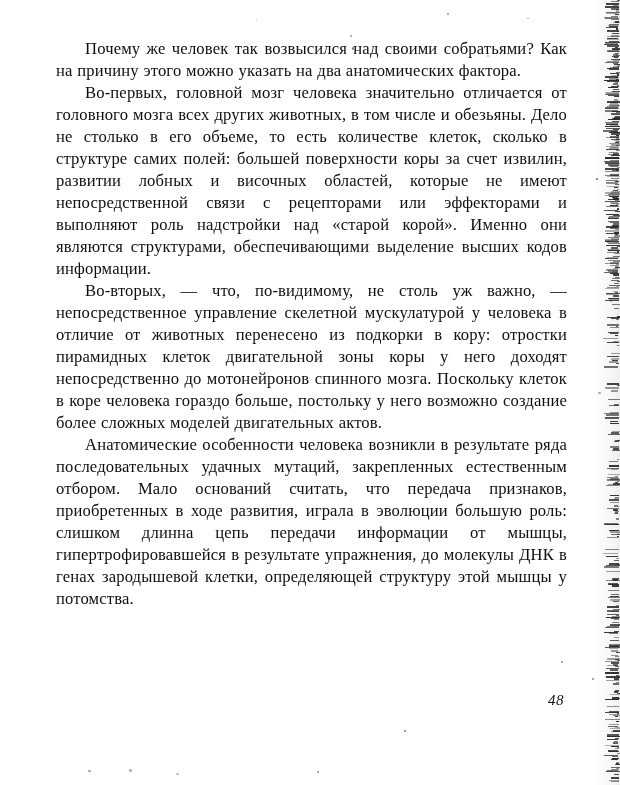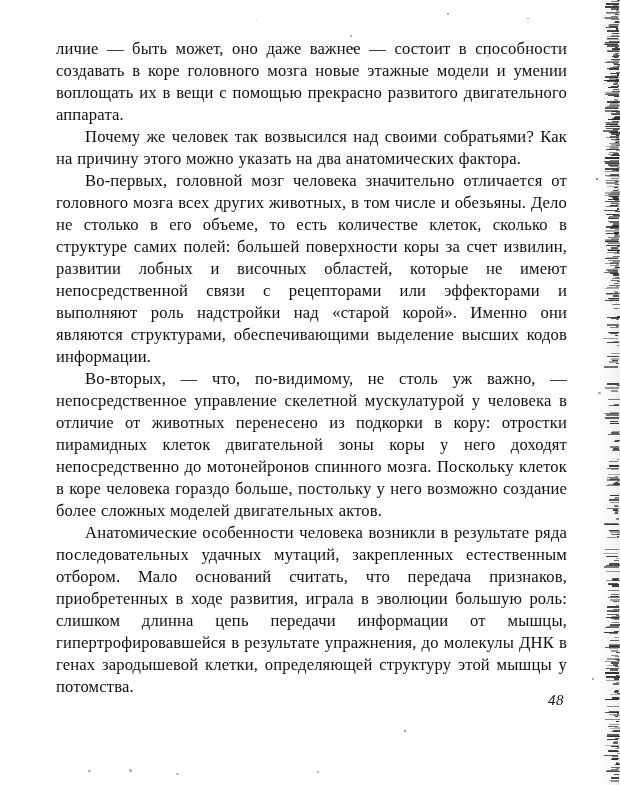--- a/index.html
+++ b/index.html
@@ -88,21 +88,20 @@
     height: 785px;
     background: linear-gradient(to right, rgba(255,255,255,0) 0%, rgba(120,115,110,0.05) 60%, rgba(90,85,80,0.10) 100%);
   }
 </style>
 </head>
 <body>
 
 <div id="page">
 
   <div id="textblock">
-    <p class="para">личие — быть может, оно даже важнее — состоит в способности создавать в коре головного мозга новые этажные модели и умении воплощать их в вещи с помощью прекрасно развитого двигательного аппарата.</p>
     <p class="para indent">Почему же человек так возвысился над своими собратьями? Как на причину этого можно указать на два анатомических фактора.</p>
     <p class="para indent">Во-первых, головной мозг человека значительно отличается от головного мозга всех других животных, в том числе и обезьяны. Дело не столько в его объеме, то есть количестве клеток, сколько в структуре самих полей: большей поверхности коры за счет извилин, развитии лобных и височных областей, которые не имеют непосредственной связи с рецепторами или эффекторами и выполняют роль надстройки над «старой корой». Именно они являются структурами, обеспечивающими выделение высших кодов информации.</p>
     <p class="para indent">Во-вторых, — что, по-видимому, не столь уж важно, — непосредственное управление скелетной мускулатурой у человека в отличие от животных перенесено из подкорки в кору: отростки пирамидных клеток двигательной зоны коры у него доходят непосредственно до мотонейронов спинного мозга. Поскольку клеток в коре человека гораздо больше, постольку у него возможно создание более сложных моделей двигательных актов.</p>
     <p class="para indent">Анатомические особенности человека возникли в результате ряда последовательных удачных мутаций, закрепленных естественным отбором. Мало оснований считать, что передача признаков, приобретенных в ходе развития, играла в эволюции большую роль: слишком длинна цепь передачи информации от мышцы, гипертрофировавшейся в результате упражнения, до молекулы ДНК в генах зародышевой клетки, определяющей структуру этой мышцы у потомства.</p>
   </div>
 
   <div id="folio">48</div>
 
   <div id="gutter-shade"></div>
   <div id="edge-band">

